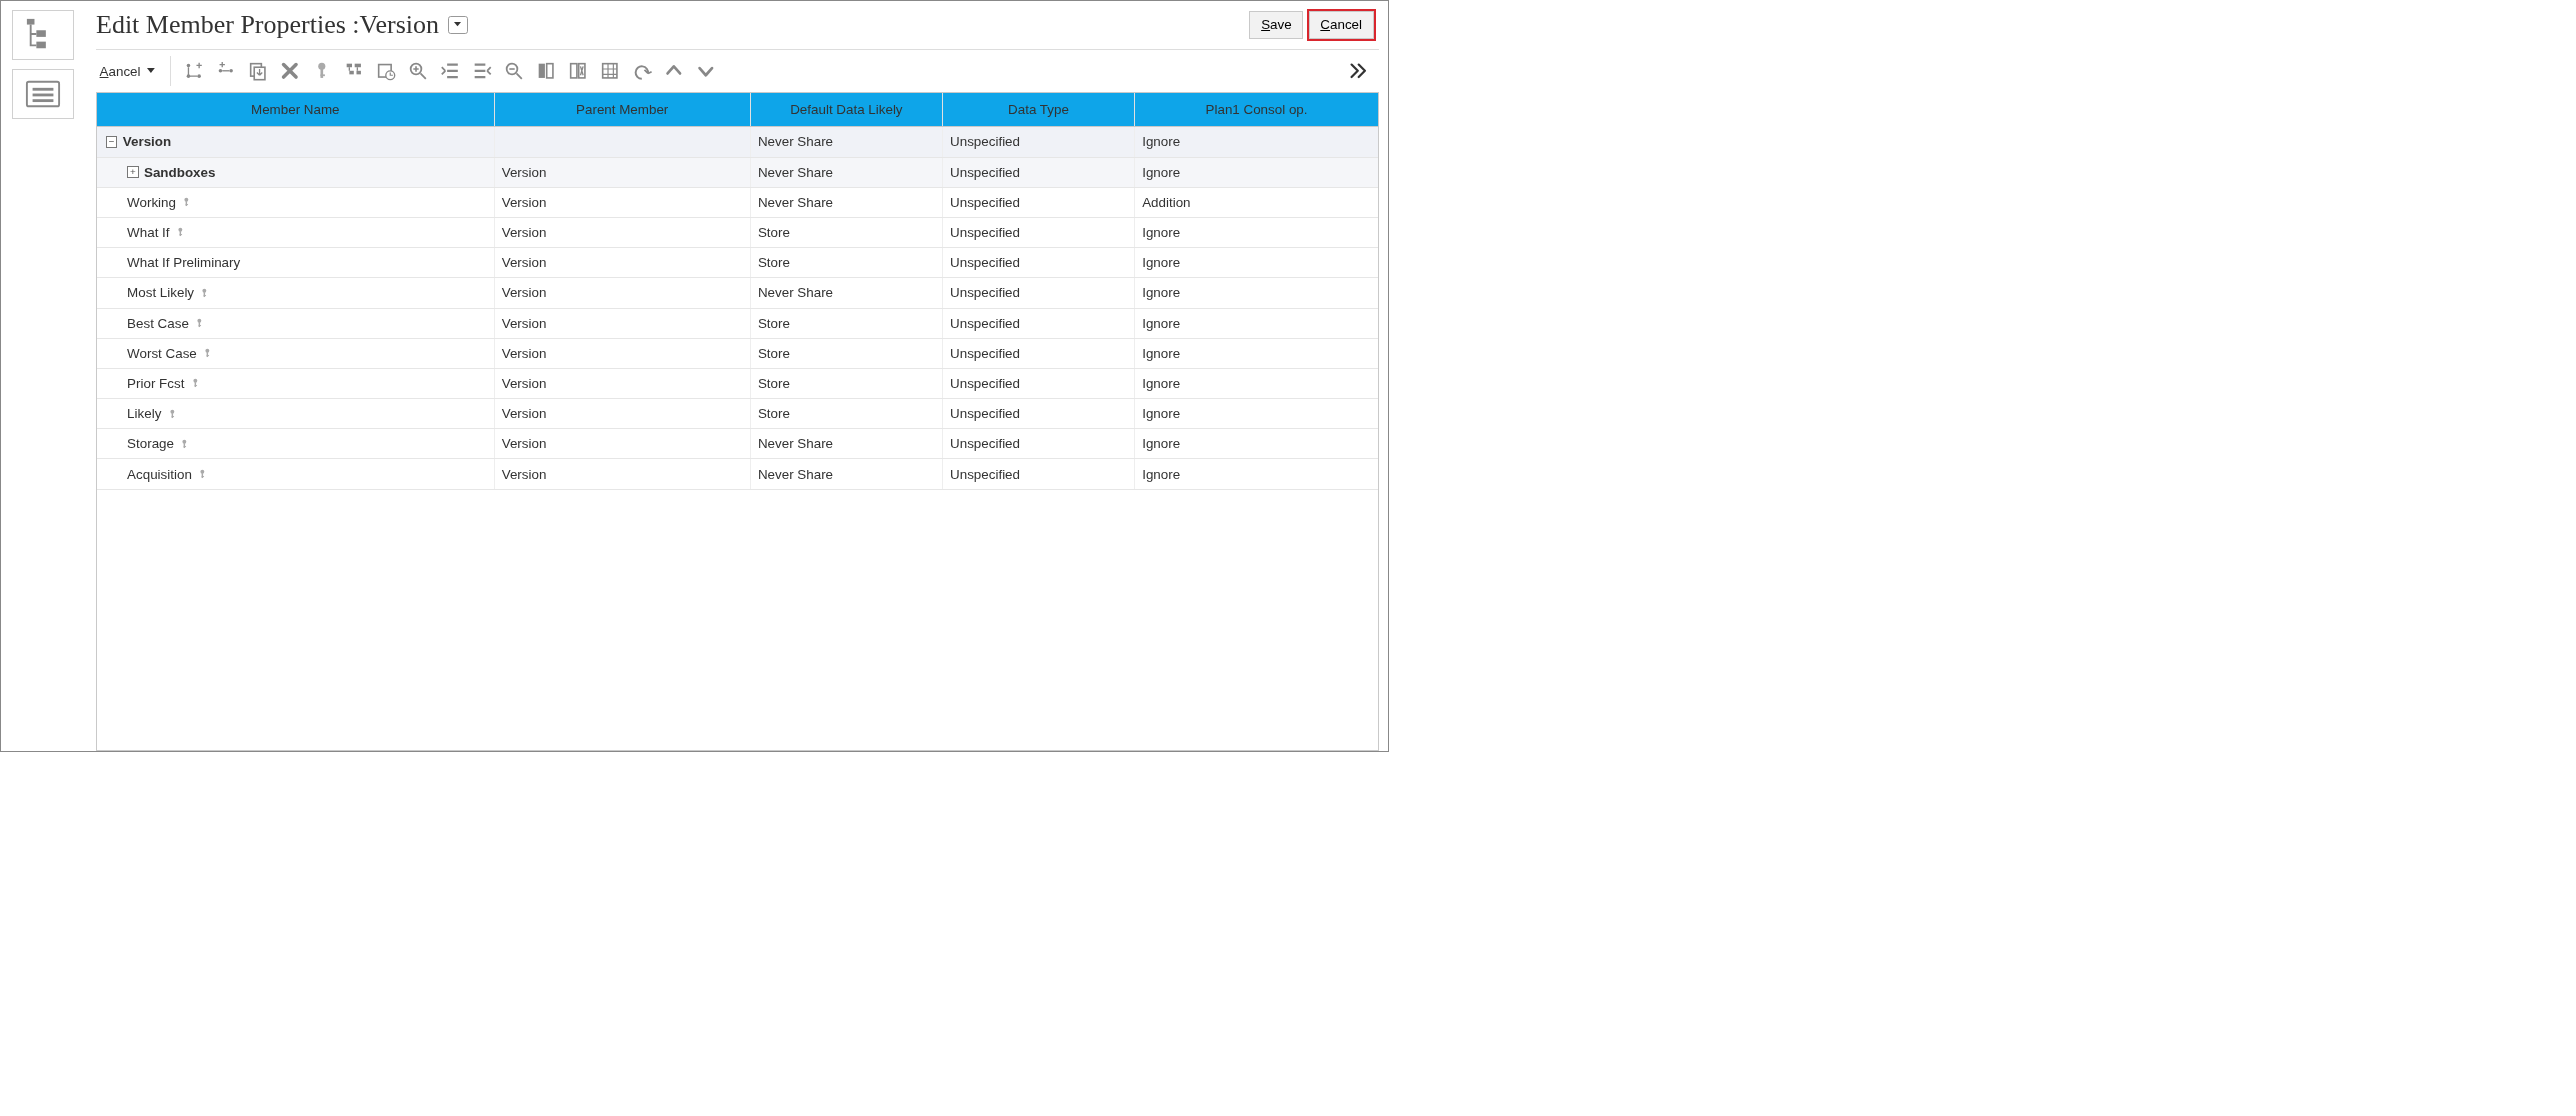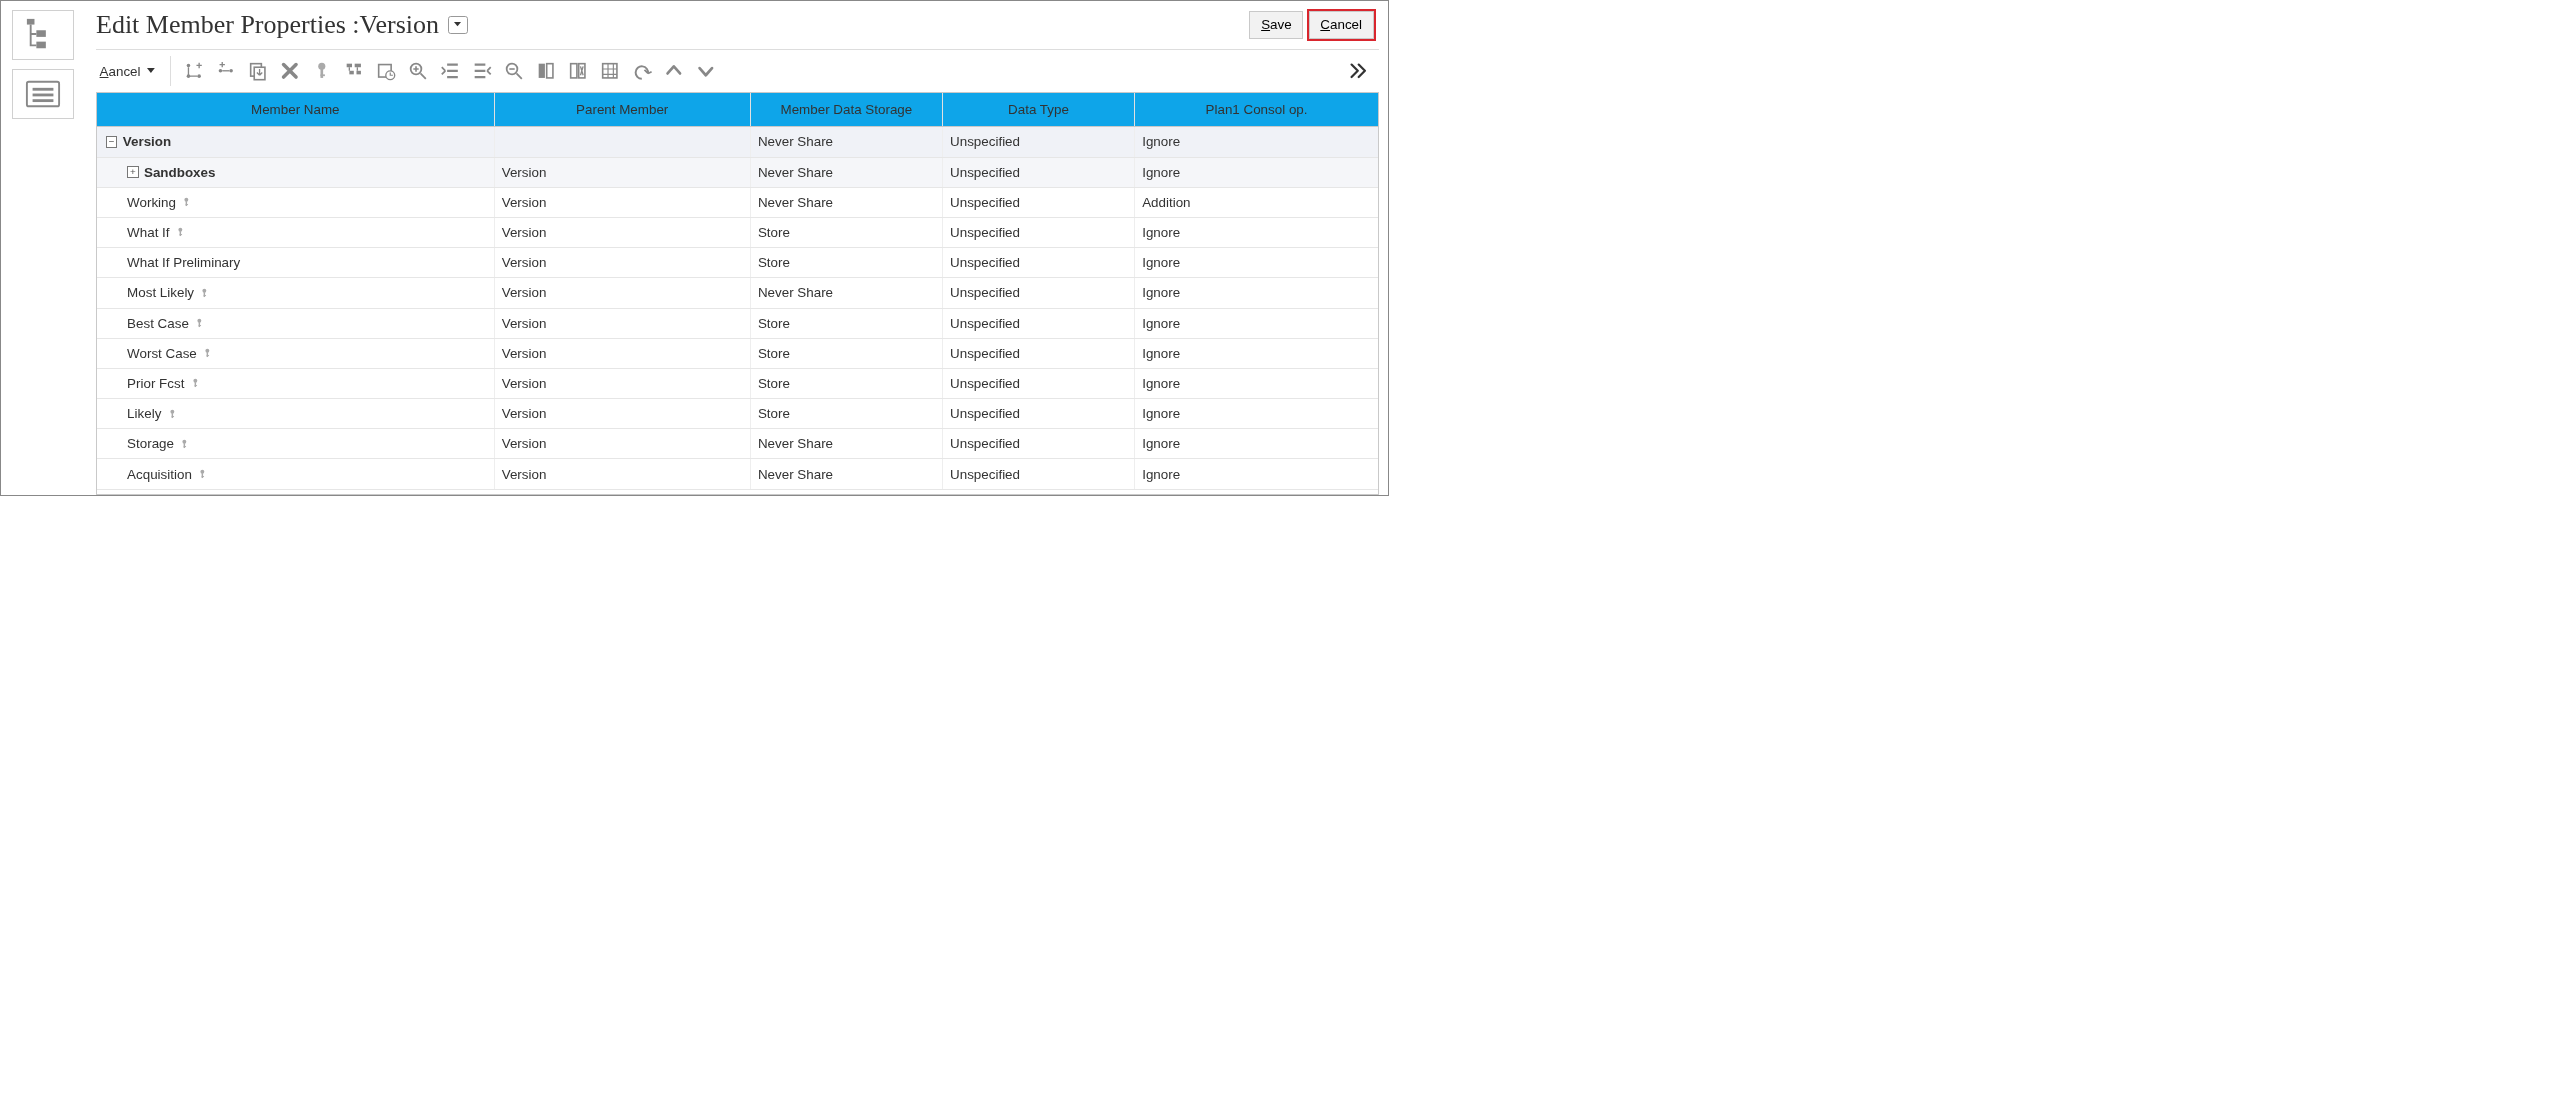--- a/index.html
+++ b/index.html
@@ -6,21 +6,21 @@
   html, body {
     margin: 0; padding: 0;
     font-family: "Helvetica Neue", Arial, sans-serif;
     font-size: 12.5px;
     color: #333;
     background: #fff;
   }
   .app-frame {
     border: 1.8px solid #888;
     width: 1389px;
-    height: 496px;
+    height: 752px;
     display: flex;
     flex-direction: row;
     overflow: hidden;
   }
   .left-tabs {
     width: 86px;
     padding: 9px 10.7px;
     border-right: 0;
     display: flex;
     flex-direction: column;
@@ -444,21 +444,21 @@
           <col class="col-name">
             <col class="col-parent">
             <col class="col-storage">
             <col class="col-dtype">
             <col class="col-consol">
         </colgroup>
         <thead>
           <tr>
             <th>Member Name</th>
             <th>Parent Member</th>
-            <th>Member Data Storage</th>
+            <th>Default Data Likely</th>
             <th>Data Type</th>
             <th>Plan1 Consol op.</th>
           </tr>
         </thead>
       </table>
       <div class="grid-body">
         <table class="grid-body-table">
           <colgroup>
             <col class="col-name">
               <col class="col-parent">

